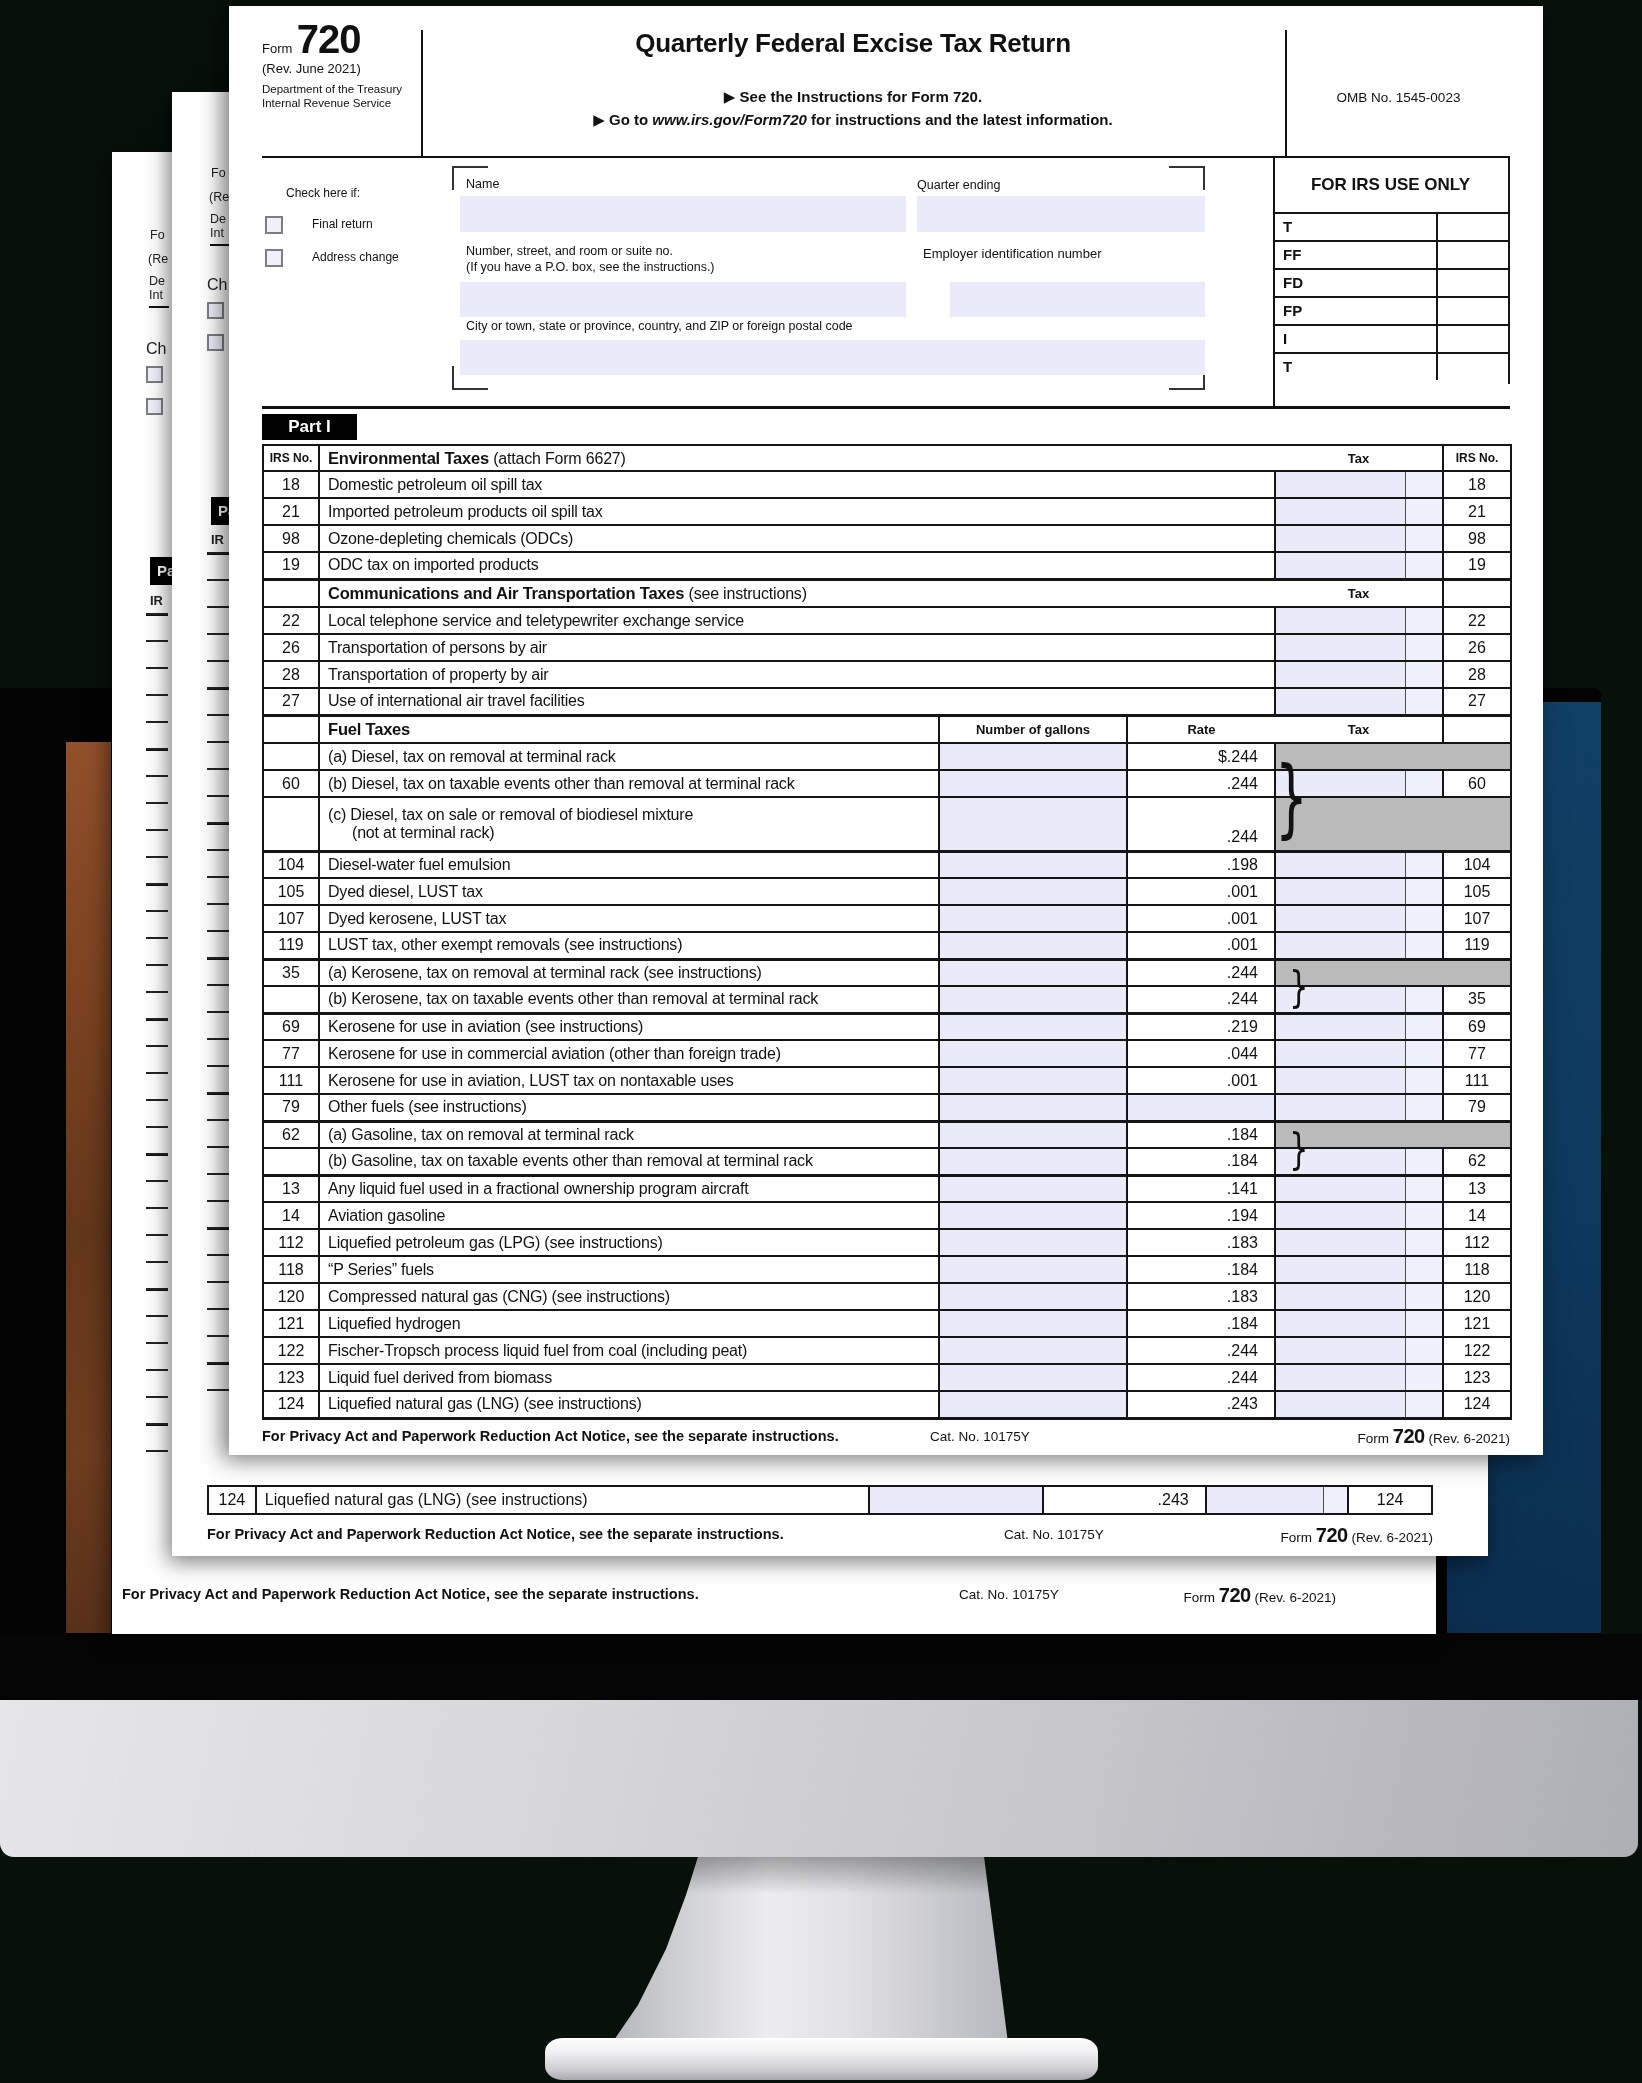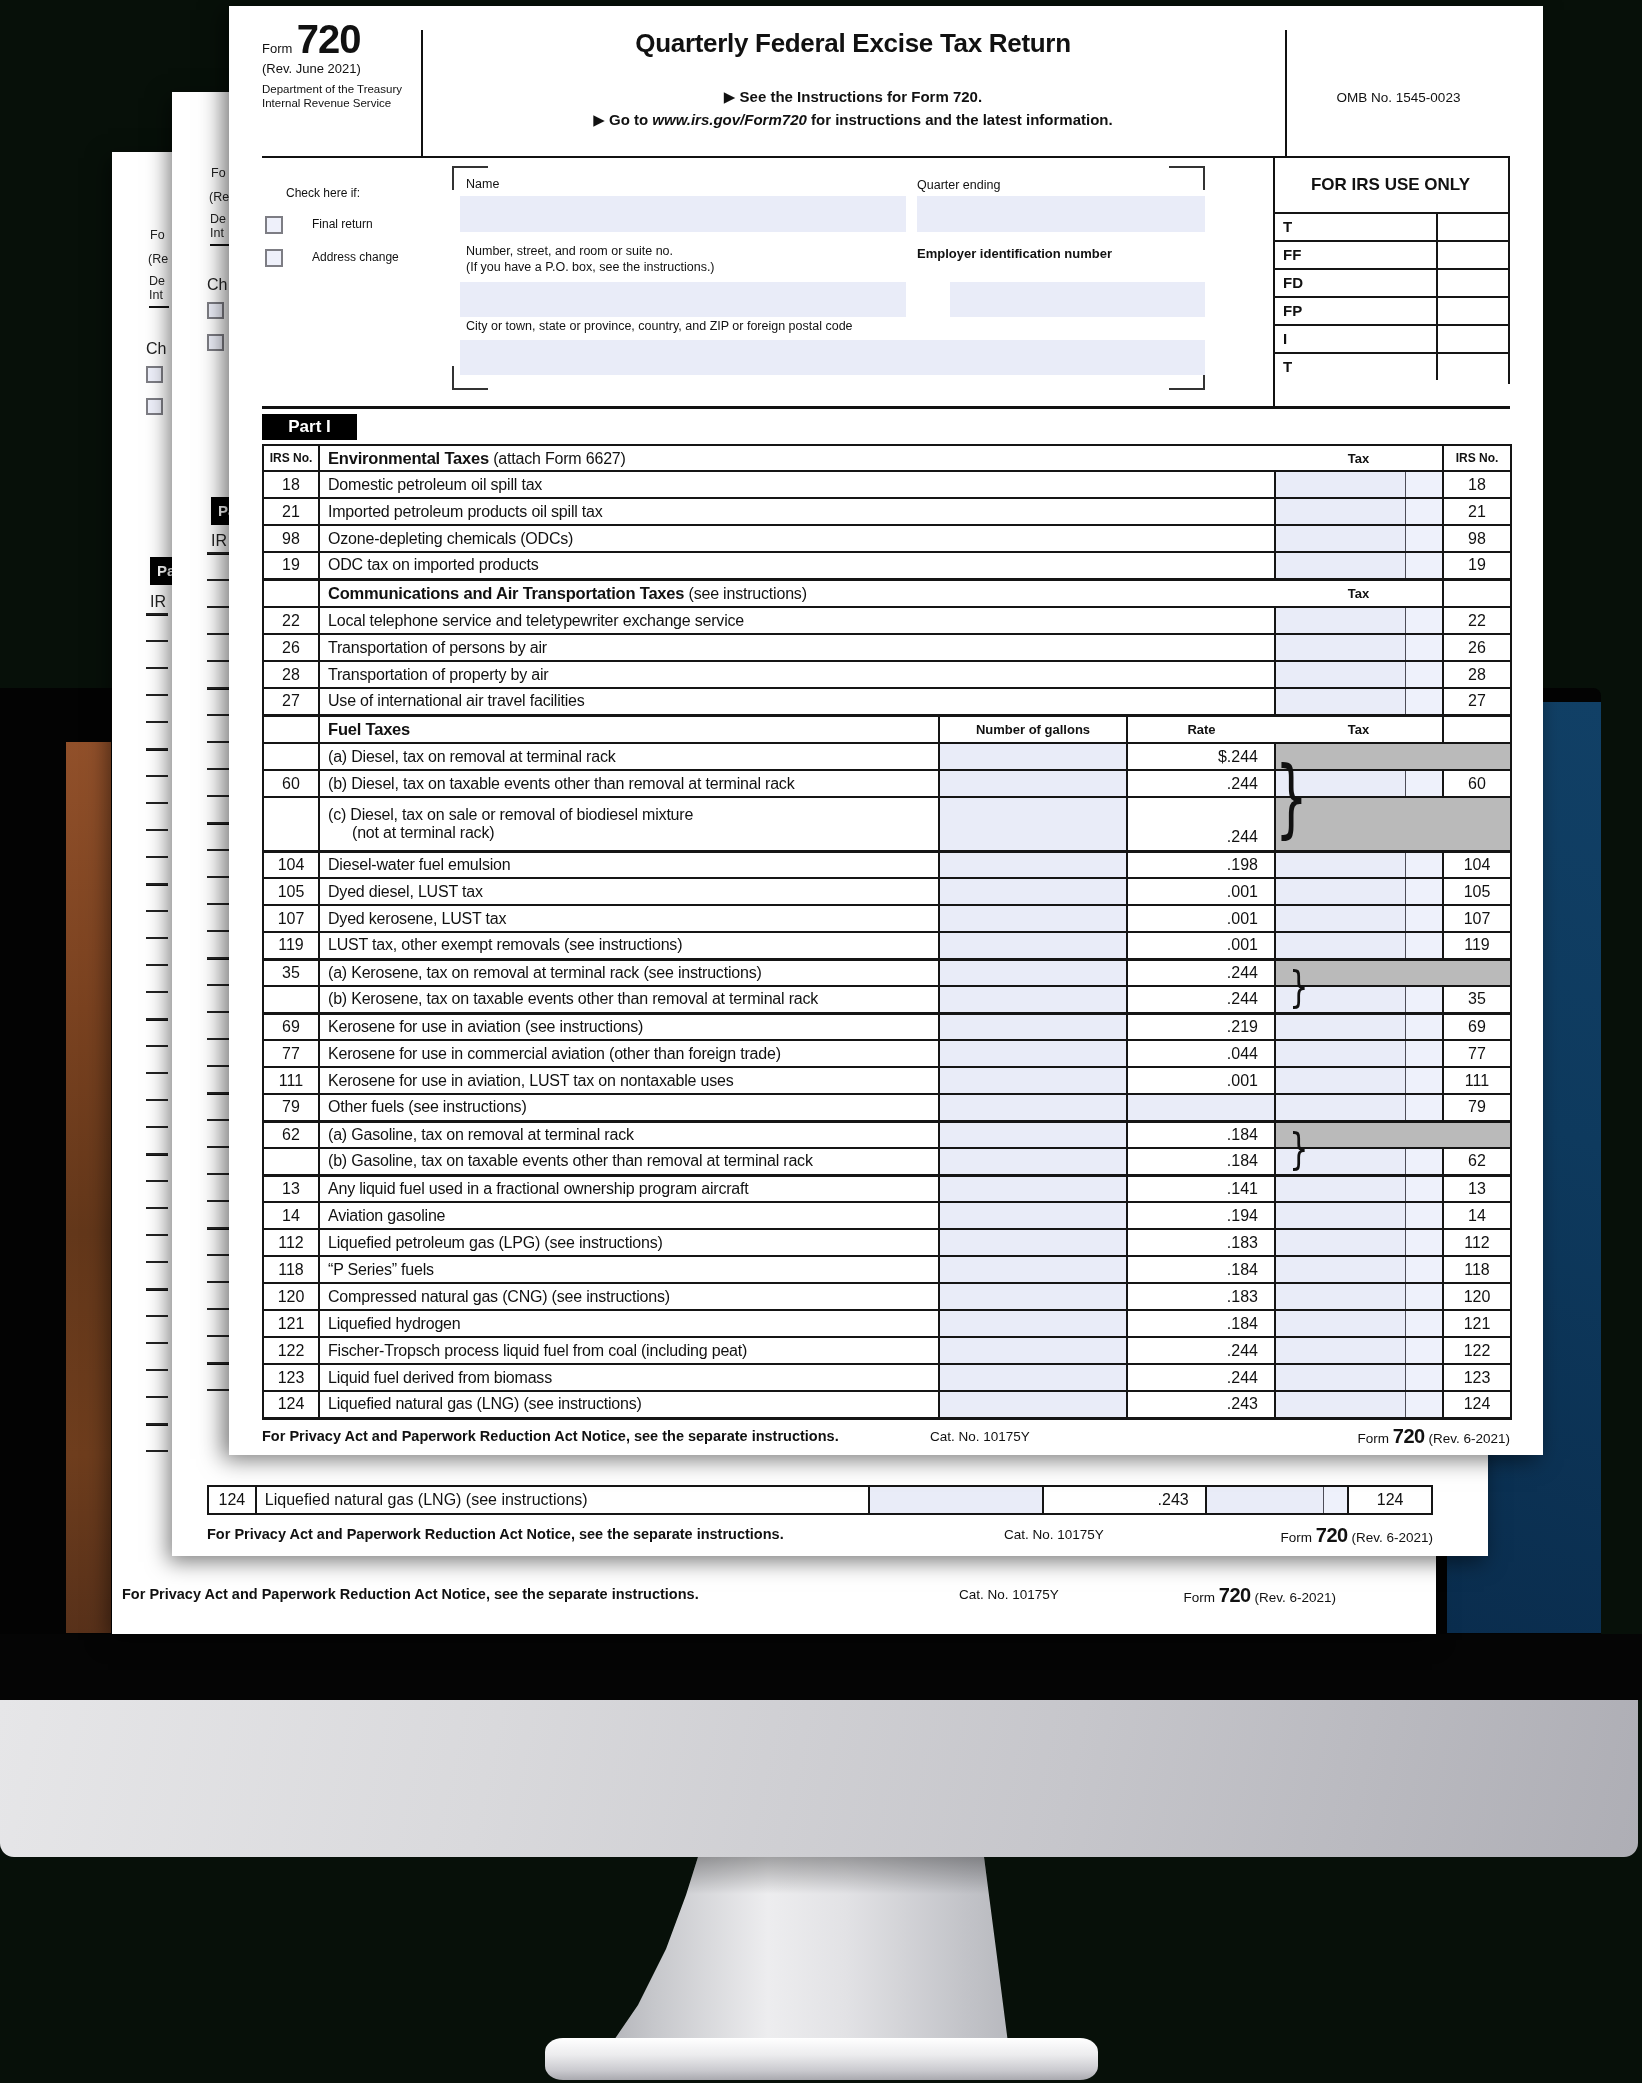--- a/index.html
+++ b/index.html
@@ -30,21 +30,21 @@
   .p1{left:229px;top:6px;width:1314px;height:1449px;box-shadow:-6px 4px 22px rgba(0,0,0,.55);}
   .abs{position:absolute;}
 
   
   .stub{position:absolute;font-size:12.5px;color:#222;white-space:nowrap;overflow:hidden;}
   .stub.big{font-size:16px;}
   .stub-ul{position:absolute;height:2px;background:#111;width:20px;}
   .stub-cb{position:absolute;width:17px;height:17px;border:2px solid #7d7d84;background:#eef0fa;}
   .stub-part{position:absolute;width:42px;height:28px;background:#000;color:#fff;font-weight:bold;
     font-size:15px;line-height:28px;padding-left:7px;overflow:hidden;}
-  .stub-ir{position:absolute;font-size:16px;font-weight:normal;color:#222;}
+  .stub-ir{position:absolute;font-size:13px;font-weight:bold;color:#222;}
   .dashcol{position:absolute;width:22px;
     background-image:repeating-linear-gradient(180deg,#242424 0 2px,transparent 2px 27px),
       repeating-linear-gradient(180deg,#111 0 3px,transparent 3px 135px);}
 
   
   .frag-row{position:absolute;display:flex;height:30px;border:2px solid #151515;}
   .frag-row .fc{border-left:2px solid #151515;height:100%;font-size:16px;line-height:26px;}
   .frag-row .fc:first-child{border-left:none;}
   .pfoot{position:absolute;height:24px;}
   .pfoot .privacy{position:absolute;left:0;top:2px;font-weight:bold;font-size:14.5px;white-space:nowrap;}
@@ -65,21 +65,21 @@
   .f-see{font-size:15px;font-weight:bold;margin-top:29px;}
   .f-goto{font-size:15px;font-weight:bold;margin-top:5px;}
   .f-goto i{font-style:italic;}
   .omb{left:1058px;top:84px;width:223px;text-align:center;font-size:13.5px;}
   .hrule{left:33px;top:150px;width:1248px;height:2px;background:#111;}
 
   .checktxt{font-size:12px;margin-left:19px;}
   .cb{width:18px;height:18px;border:2px solid #7d7d84;background:#eef0fa;}
   .corner{width:36px;height:24px;border:0 solid #333;}
   .lbl{font-size:12.5px;line-height:1.3;white-space:nowrap;}
-  .lbl.b{font-weight:bold;font-size:13px;}
+  .lbl.b{font-weight:normal;font-size:13px;margin-left:6px;}
   .fld{background:#e9ecf8;}
 
   .irsbox{left:1044px;top:152px;width:237px;height:226px;border-right:2px solid #151515;}
   .irsbox .iut{font-weight:bold;font-size:17px;text-align:center;padding-top:17px;height:54px;}
   .iur{display:flex;border-top:2px solid #151515;height:28px;}
   .iur .code{flex:1;font-weight:bold;font-size:15px;padding:4px 0 0 10px;}
   .iur .blank{width:72px;border-left:2px solid #151515;}
   .vr3{left:1044px;top:152px;width:2px;height:250px;background:#111;}
   .addr-rule{left:33px;top:400px;width:1248px;height:3px;background:#111;}
   .partbar{left:33px;top:408px;width:95px;height:26px;background:#000;color:#fff;font-weight:bold;

